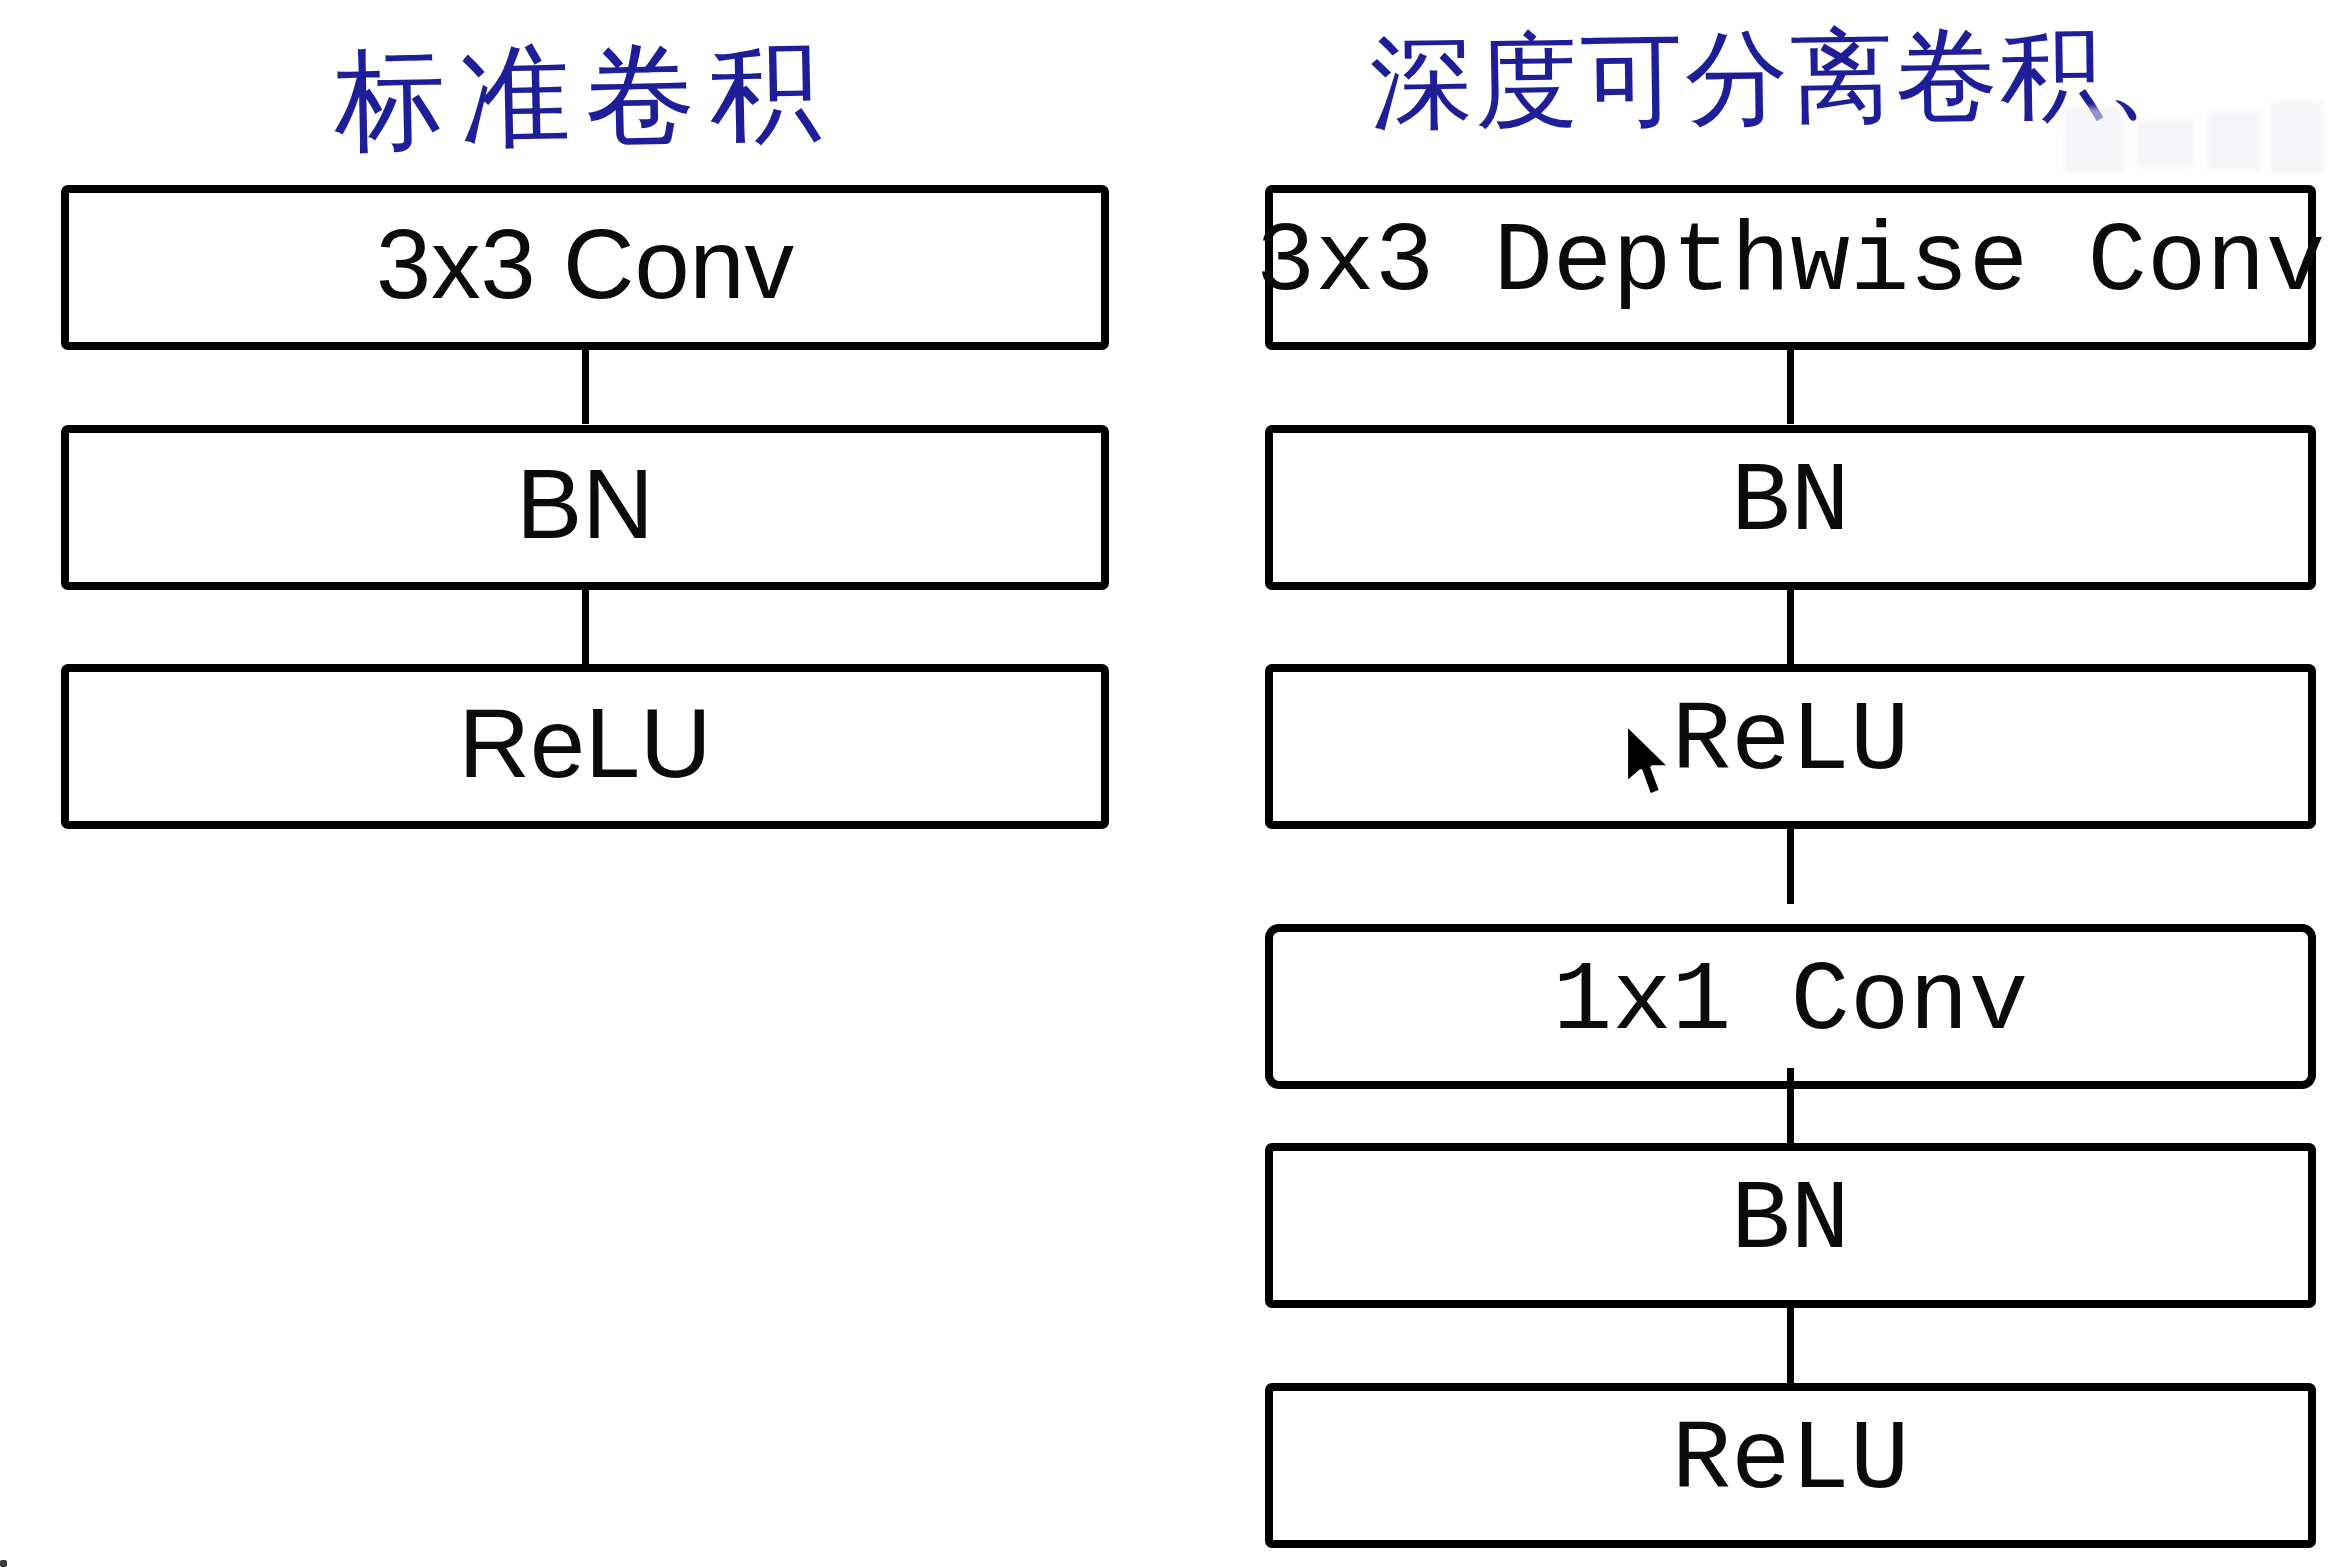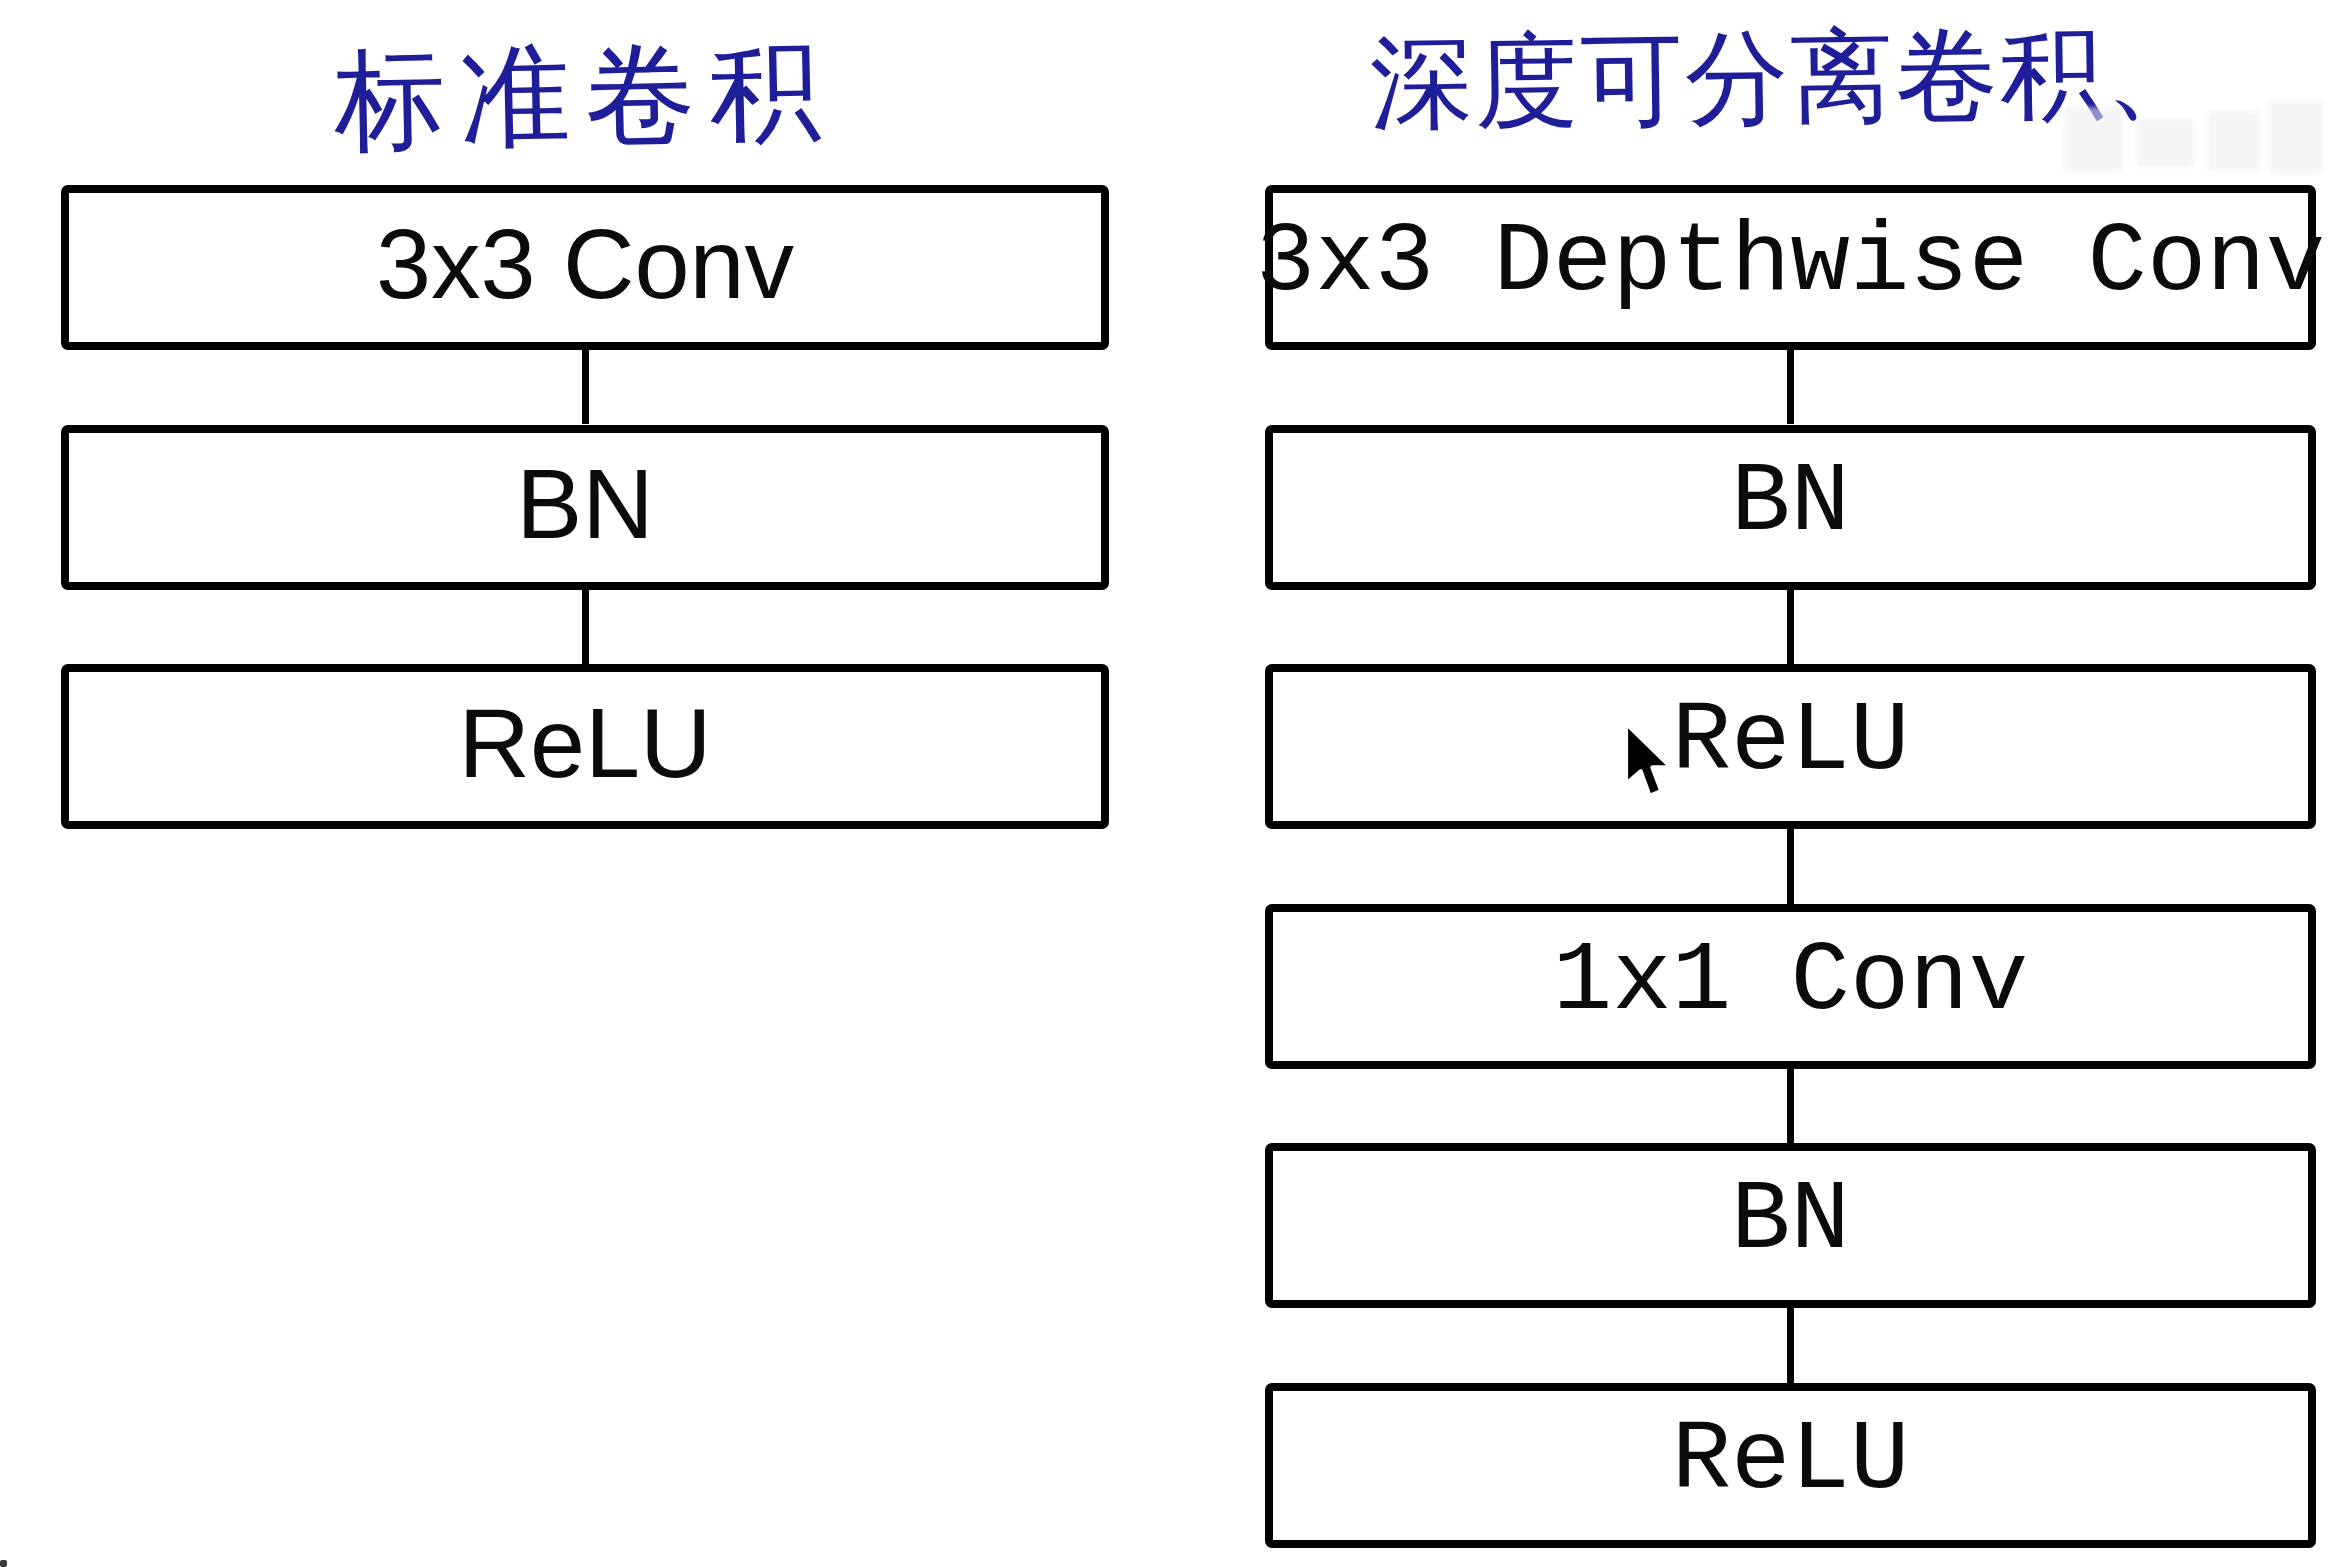--- a/index.html
+++ b/index.html
@@ -70,21 +70,21 @@
     height: 75px;
     background: #000000;
   }
   .col-left  .connector { left: 582px;  }
   .col-right .connector { left: 1787px; }
 
   
   .r1 { top: 185px; }  .c1 { top: 349px; }
   .r2 { top: 425px; }  .c2 { top: 589px; }
   .r3 { top: 664px; }  .c3 { top: 829px; }
-  .r4 { top: 904px; }  .c4 { top: 1068px; }
+  .r4 { top: 924px; border-radius: 14px; }  .c4 { top: 1068px; }
   .r5 { top: 1143px; } .c5 { top: 1308px; }
   .r6 { top: 1383px; }
 
   
   .cursor {
     position: absolute;
     left: 1622px;
     top: 721px;
     width: 61px;
     height: 85px;

